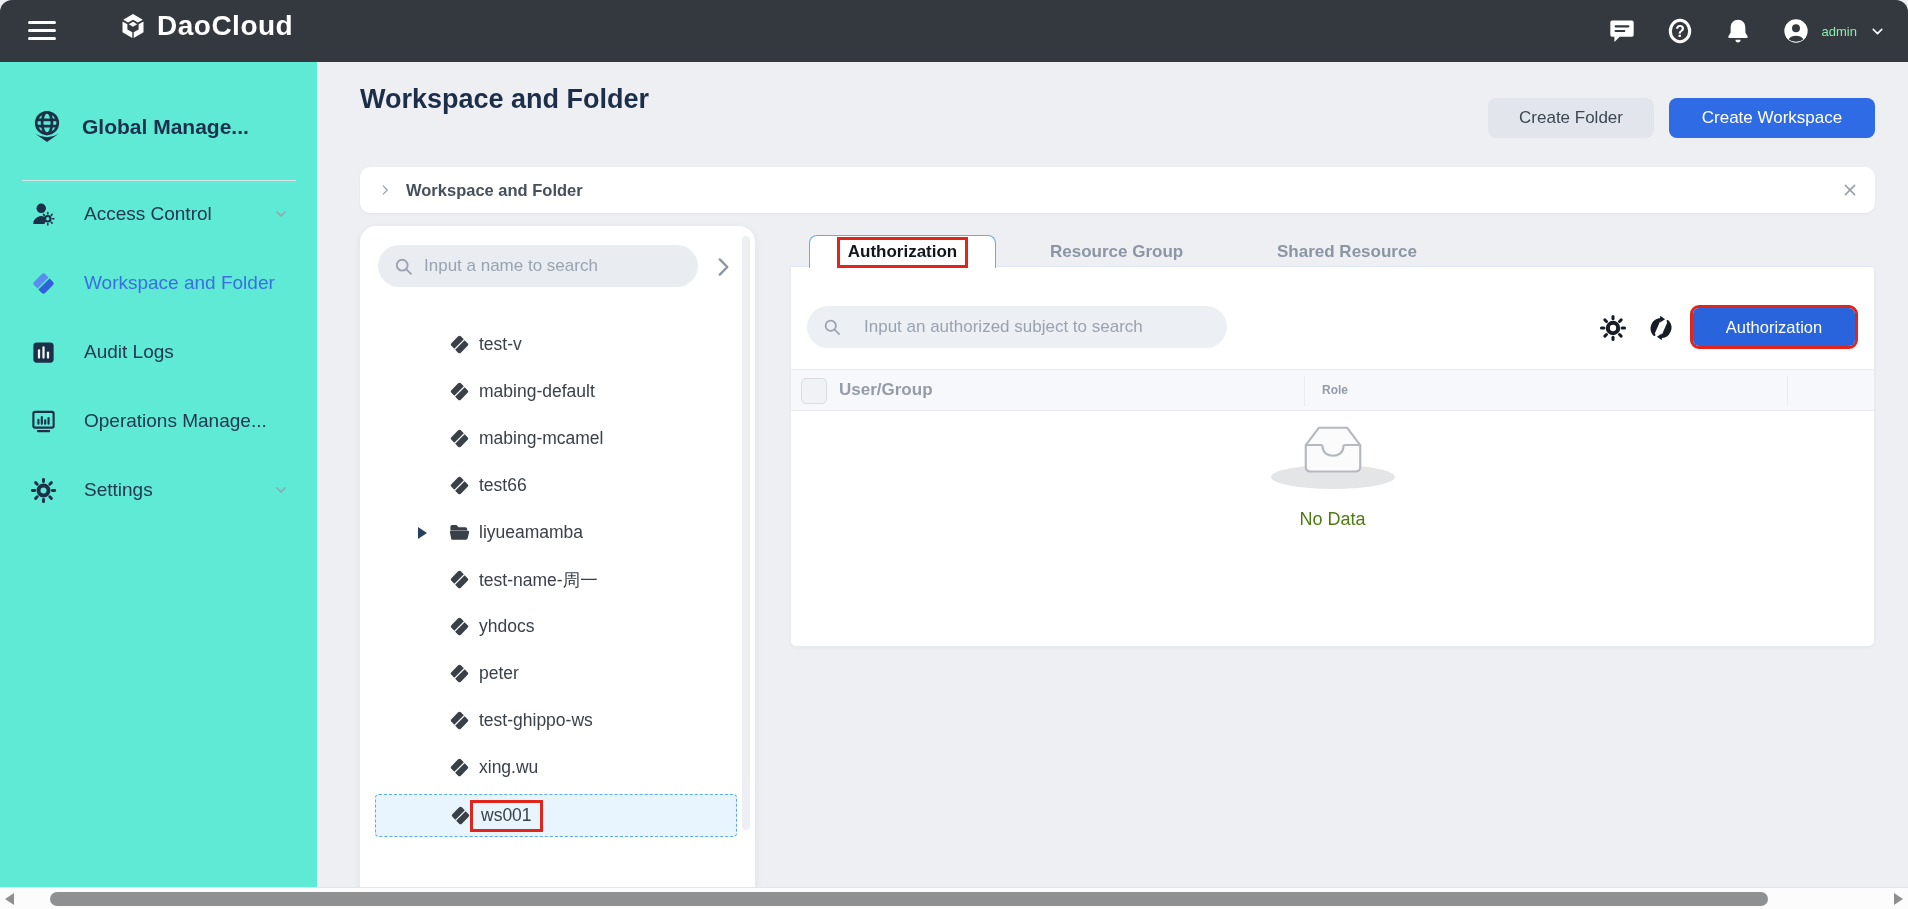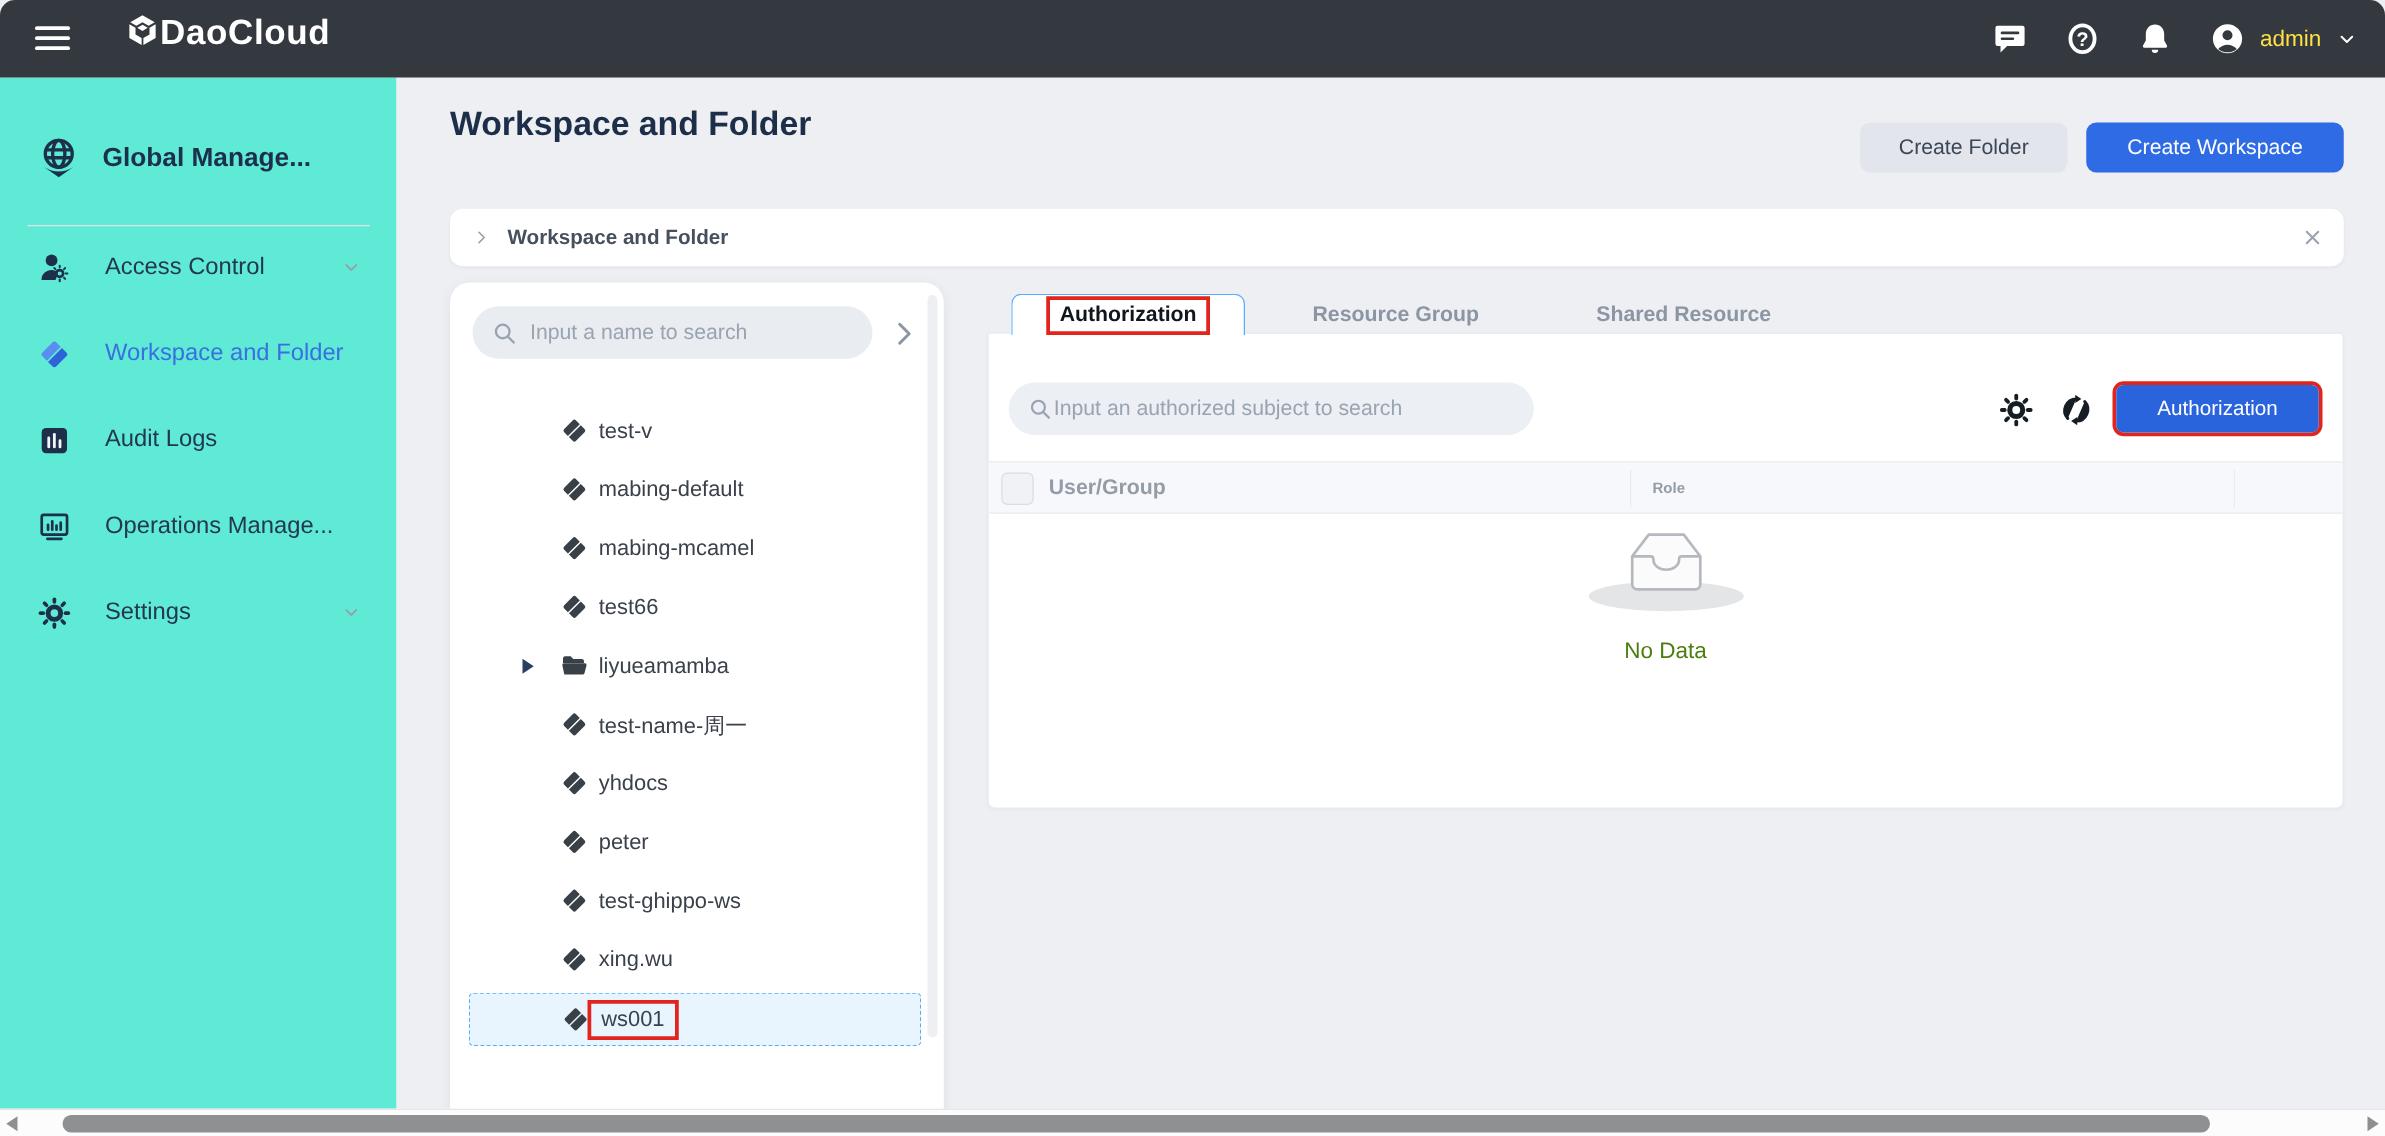--- a/index.html
+++ b/index.html
@@ -5,26 +5,26 @@
   * { margin:0; padding:0; box-sizing:border-box; }
   html,body { width:1908px; height:909px; overflow:hidden; background:#fff;
     font-family:"Liberation Sans", sans-serif; }
   #app { position:relative; width:1908px; height:909px; background:#edeff3; }
 
   
   .topbar { position:absolute; left:0; top:0; width:1908px; height:62px;
     background:#34383f; border-radius:12px 12px 0 0; z-index:10; }
   .hamburger { position:absolute; left:28px; top:21px; width:28px; height:20px; cursor:pointer; }
   .hamburger span { display:block; height:3px; background:#fff; border-radius:2px; margin-bottom:5px; width:28px; }
-  .brand { position:absolute; left:100px; top:10px; display:flex; align-items:flex-start; }
+  .brand { position:absolute; left:119px; top:10px; display:flex; align-items:center; gap:10px; }
   .brand-text { color:#fff; font-size:28px; font-weight:700; letter-spacing:.5px; }
   .top-right { position:absolute; right:22px; top:0; height:62px; display:flex; align-items:center; gap:30px; }
   .tico { width:28px; height:28px; display:inline-block; }
   .avatar-wrap { display:flex; align-items:center; gap:12px; }
-  .admin-name { color:#fde047; font-size:18px; }
+  .admin-name { color:#86efac; font-size:13px; }
 
   
   .sidebar { position:absolute; left:0; top:62px; width:317px; height:825px; background:#5eead4; z-index:5; }
   .side-head { position:absolute; left:0; top:40px; width:317px; height:50px; display:flex; align-items:center; }
   .side-head .ic { margin-left:28px; width:38px; height:38px; }
   .side-head .txt { margin-left:16px; font-size:21px; font-weight:700; color:#1c2f4c; }
   .side-div { position:absolute; left:22px; top:118px; width:274px; height:1px; background:#dde1e8; }
   .side-item { position:absolute; left:0; width:317px; height:52px; display:flex; align-items:center; cursor:pointer; }
   .side-item .ic { margin-left:30px; width:27px; height:27px; flex:0 0 27px; }
   .side-item .lbl { margin-left:27px; font-size:19px; color:#243751; font-weight:500; }
@@ -73,21 +73,21 @@
     display:flex; align-items:center; justify-content:center; cursor:pointer; }
   .tab-active .lbl { font-size:17px; font-weight:700; color:#10161d; }
   .tab-inactive { position:absolute; top:242px; font-size:17px; font-weight:600; color:#8c95a3; cursor:pointer; }
   .card { position:absolute; left:790px; top:266px; width:1085px; height:381px; background:#fff;
     border:1px solid #e7eaef; border-top:1px solid #dfe9f5; border-radius:0 4px 6px 6px; z-index:1;
     box-shadow:0 1px 3px rgba(30,40,60,.04); }
   .tb-search { position:absolute; left:16px; top:39px; width:420px; height:42px; background:#eceff4;
     border-radius:21px; display:flex; align-items:center; }
   .tb-search .mag { margin-left:15px; width:20px; height:20px; color:#9aa3b0; }
   .tb-search input { border:0; outline:0; background:transparent; font-size:17px; color:#3c4654;
-    width:350px; margin-left:1px; font-family:"Liberation Sans",sans-serif; }
+    width:350px; margin-left:22px; font-family:"Liberation Sans",sans-serif; }
   .ticon { position:absolute; top:47px; width:28px; height:28px; cursor:pointer; fill:#171d25; color:#171d25; }
   .gearpos { left:808px; } .refpos { left:856px; }
   .auth-wrap { position:absolute; left:899px; top:38px; width:168px; height:44px;
     border:3px solid #e1251c; border-radius:9px; }
   .auth-btn { width:162px; height:38px; background:#2a64dd; color:#fff; font-size:16.5px;
     border-radius:6px; display:flex; align-items:center; justify-content:center; cursor:pointer; }
 
   .thead { position:absolute; left:0px; top:102px; width:1083px; height:42px; background:#f7f8fb;
     border-top:1px solid #e9ebef; border-bottom:1px solid #e9ebef; display:flex; align-items:center; }
   .cbox { position:absolute; left:10px; top:8px; width:26px; height:26px; background:#f0f2f5;

